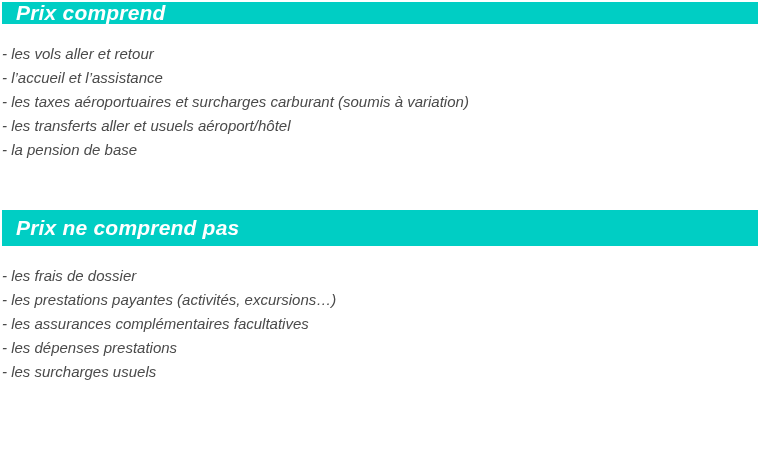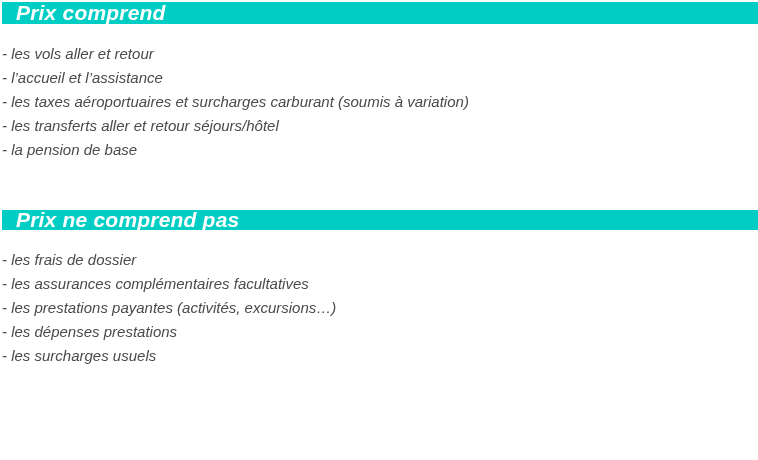--- a/index.html
+++ b/index.html
@@ -28,21 +28,21 @@
     align-items: center;
     padding-left: 14px;
     font-size: 21px;
     font-weight: bold;
     font-style: italic;
     letter-spacing: 0.2px;
     box-sizing: border-box;
   }
   .section-header--second {
     margin-top: 48px;
-    height: 20px;
+    height: 36px;
   }
   .item-list {
     margin: 18px 16px 0 0;
     padding: 0 0 0 2px;
     list-style: none;
   }
   .item-list li {
     font-size: 15px;
     line-height: 24px;
     font-style: italic;
@@ -56,29 +56,29 @@
 <div class="page">
 
   <div class="section-header">
     <span>Prix comprend</span>
   </div>
 
   <ul class="item-list">
     <li>- les vols aller et retour</li>
     <li>- l’accueil et l’assistance</li>
     <li>- les taxes aéroportuaires et surcharges carburant (soumis à variation)</li>
-    <li>- les transferts aller et retour séjours/hôtel</li>
+    <li>- les transferts aller et usuels aéroport/hôtel</li>
     <li>- la pension de base</li>
   </ul>
 
   <div class="section-header section-header--second">
     <span>Prix ne comprend pas</span>
   </div>
 
   <ul class="item-list">
     <li>- les frais de dossier</li>
+    <li>- les prestations payantes (activités, excursions…)</li>
     <li>- les assurances complémentaires facultatives</li>
-    <li>- les prestations payantes (activités, excursions…)</li>
     <li>- les dépenses prestations</li>
     <li>- les surcharges usuels</li>
   </ul>
 
 </div>
 
 </body></html>

